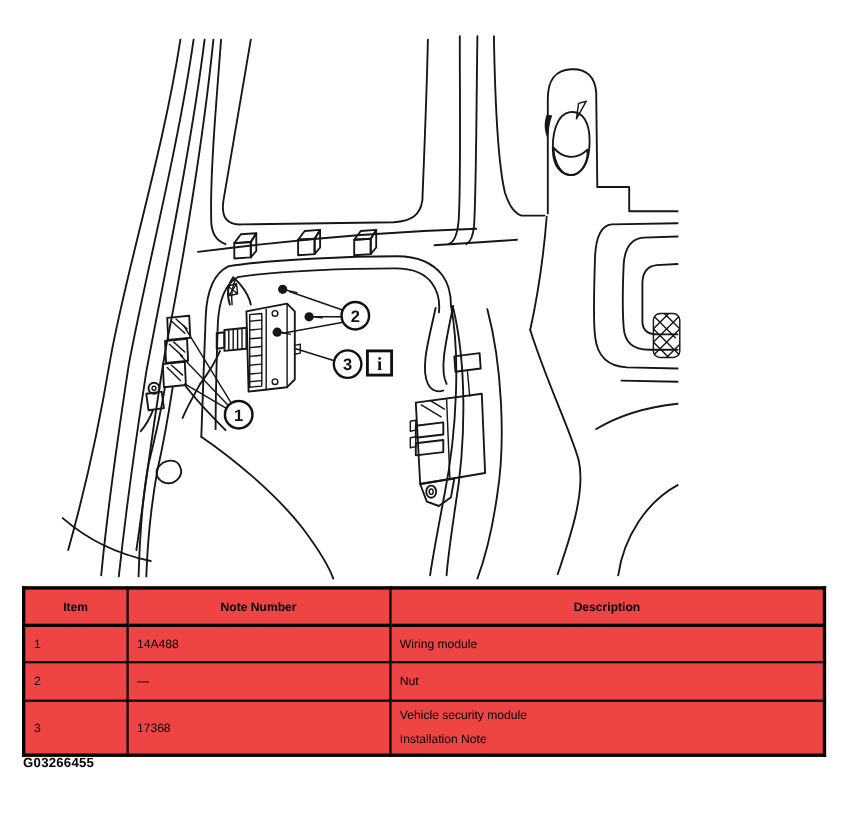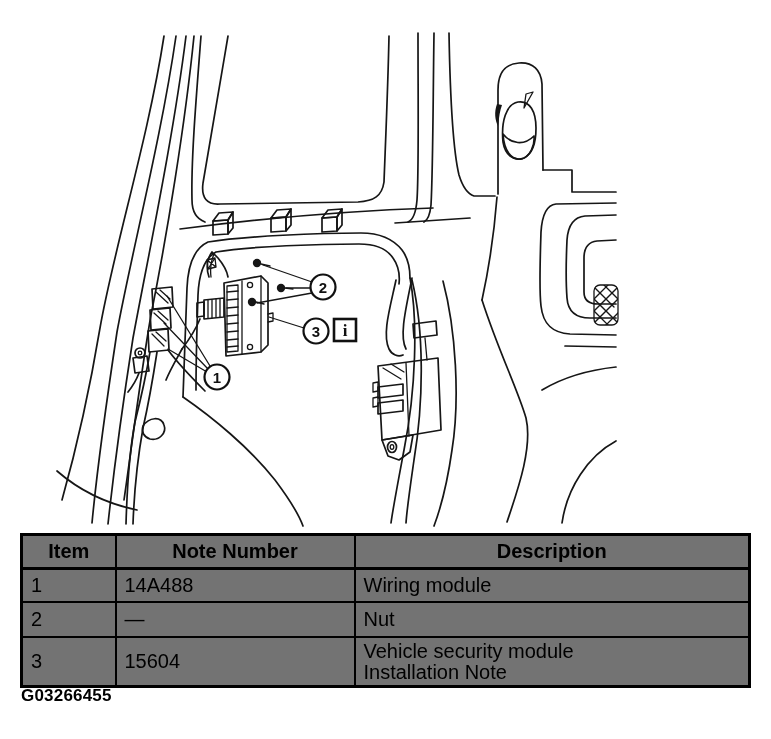--- a/index.html
+++ b/index.html
@@ -8,30 +8,30 @@
   .diagram-wrap{position:absolute;left:0;top:0;width:771px;height:533px;}
   svg{display:block;}
   .ln{fill:none;stroke:#161616;stroke-width:1.7;stroke-linecap:round;stroke-linejoin:round;}
   .ln-thin{fill:none;stroke:#161616;stroke-width:1.3;stroke-linecap:round;stroke-linejoin:round;}
   .solid{fill:#161616;stroke:none;}
   .callout-circle{fill:#ffffff;stroke:#111;stroke-width:2.2;}
   .callout-num{font-family:"Liberation Sans",sans-serif;font-size:15px;font-weight:bold;fill:#111;text-anchor:middle;}
   .ibox{fill:#ffffff;stroke:#111;stroke-width:2.6;}
   .ibox-glyph{font-family:"Liberation Serif",serif;font-size:17px;font-weight:bold;fill:#111;text-anchor:middle;}
   table.parts-table{position:absolute;left:20px;top:533px;width:731px;border-collapse:collapse;
-    table-layout:fixed;font-family:"Liberation Sans",sans-serif;font-size:20px;color:#000;
-    border:3px solid #000;background:#737373;}
+    table-layout:fixed;font-family:"Liberation Sans",sans-serif;font-size:11px;color:#000;
+    border:3px solid #000;background:#ef4444;}
   table.parts-table th, table.parts-table td{border:2px solid #000;overflow:hidden;}
   table.parts-table thead th{font-weight:bold;text-align:center;height:27px;border-bottom:3px solid #000;padding:2px 6px;}
   table.parts-table td{padding:2px 8px;vertical-align:middle;font-weight:normal;}
   tr.row-1 td{height:27px;}
   tr.row-2 td{height:29px;}
   tr.row-3 td{height:43px;}
   .desc-line{line-height:21px;}
-  .figure-id{position:absolute;left:21px;top:686px;font-size:17px;font-weight:bold;letter-spacing:0.2px;}
+  .figure-id{position:absolute;left:21px;top:686px;font-size:12px;font-weight:bold;letter-spacing:0.2px;}
 </style>
 </head>
 <body>
 
 <div class="stage">
 
   <div class="diagram-wrap">
     <svg width="771" height="533" viewBox="0 0 771 533" xmlns="http://www.w3.org/2000/svg">
 
       <g>
@@ -232,21 +232,21 @@
         <td>14A488</td>
         <td>Wiring module</td>
       </tr>
       <tr class="row-2">
         <td>2</td>
         <td>—</td>
         <td>Nut</td>
       </tr>
       <tr class="row-3">
         <td>3</td>
-        <td>15604</td>
+        <td>17368</td>
         <td>
           <div class="desc-line">Vehicle security module</div>
           <div class="desc-line">Installation Note</div>
         </td>
       </tr>
     </tbody>
   </table>
 
   <div class="figure-id">G03266455</div>
 

